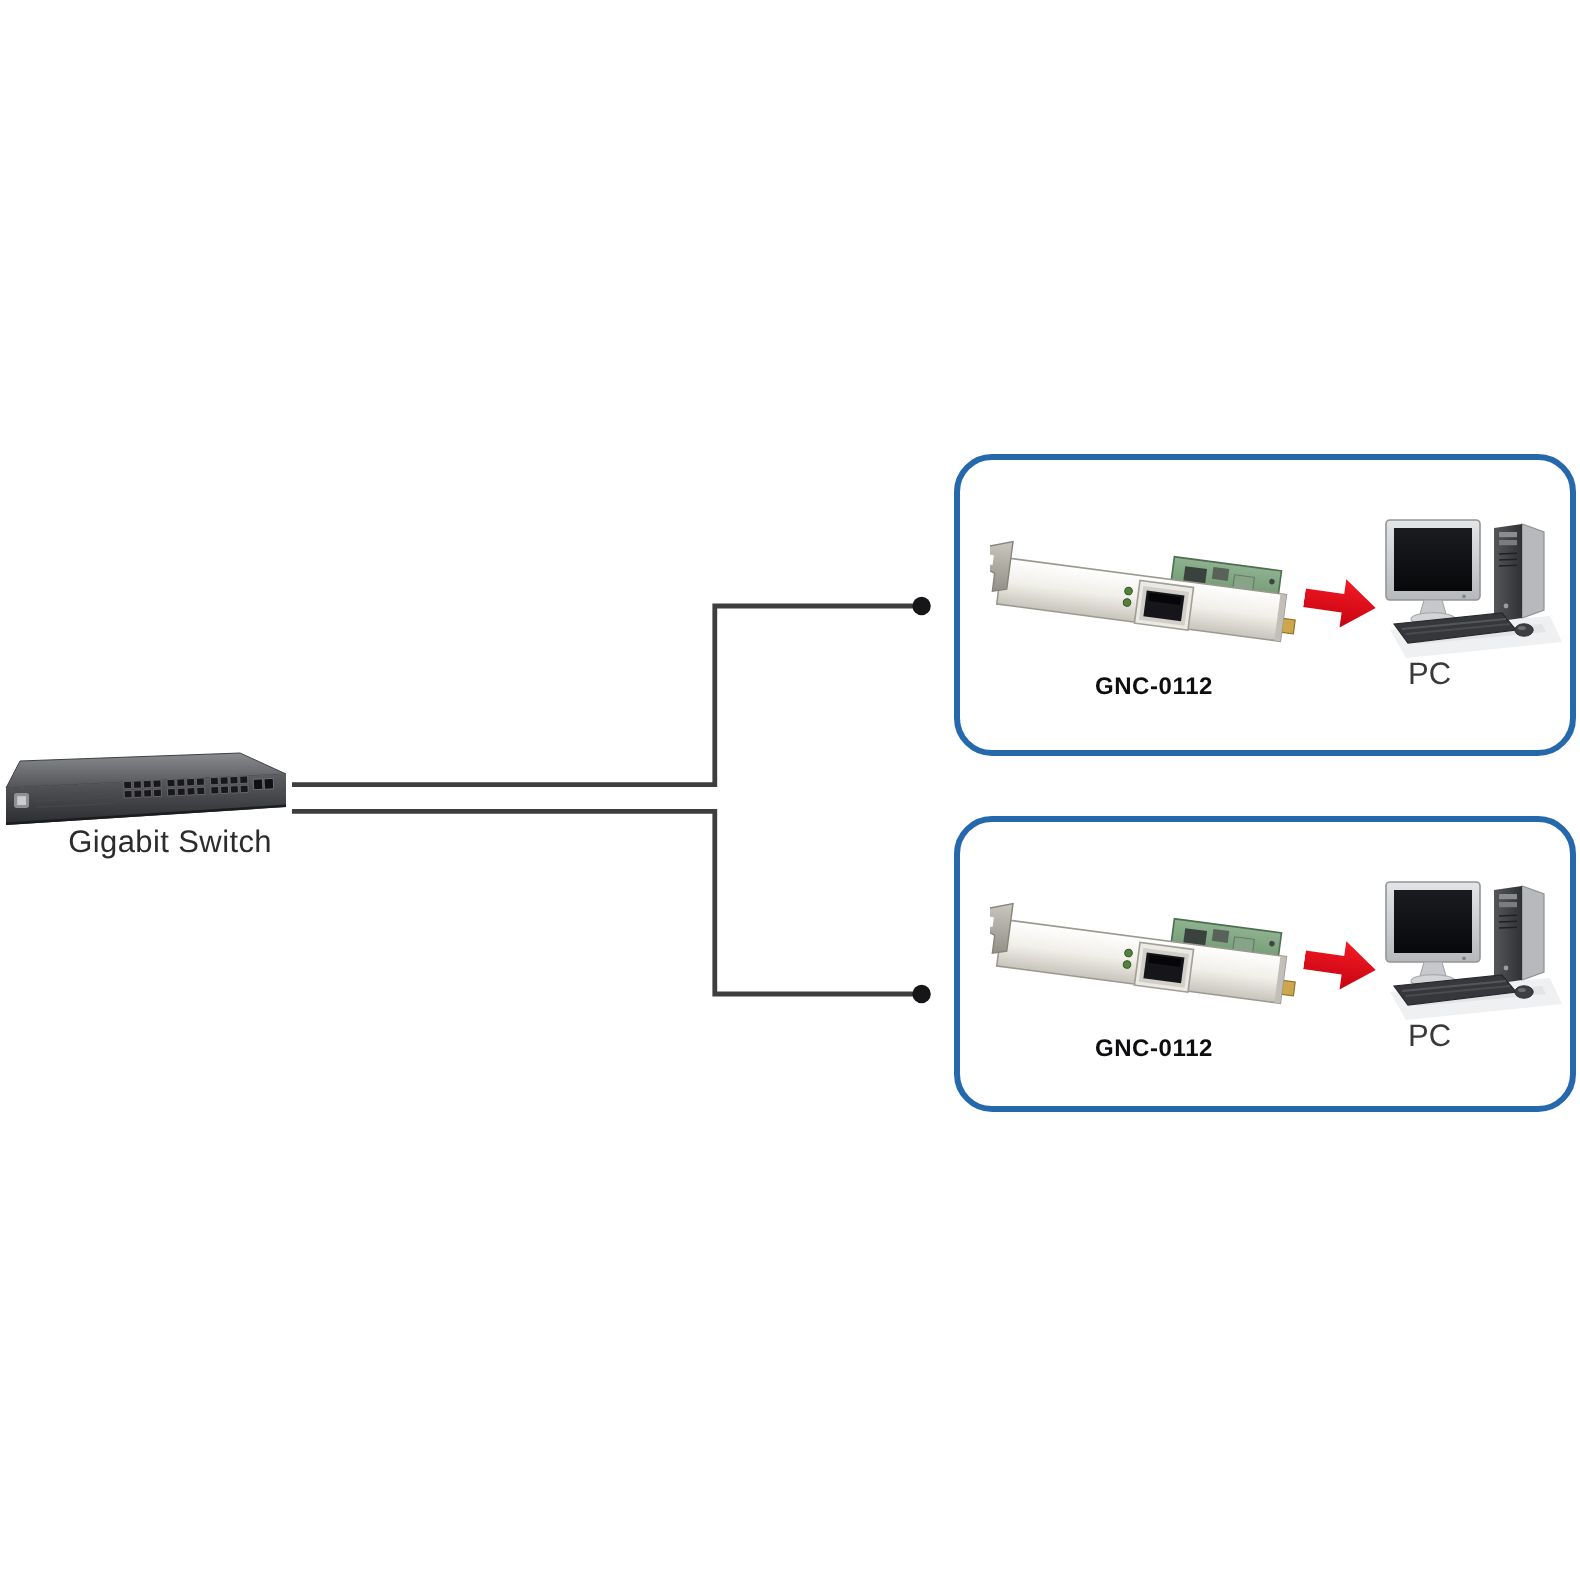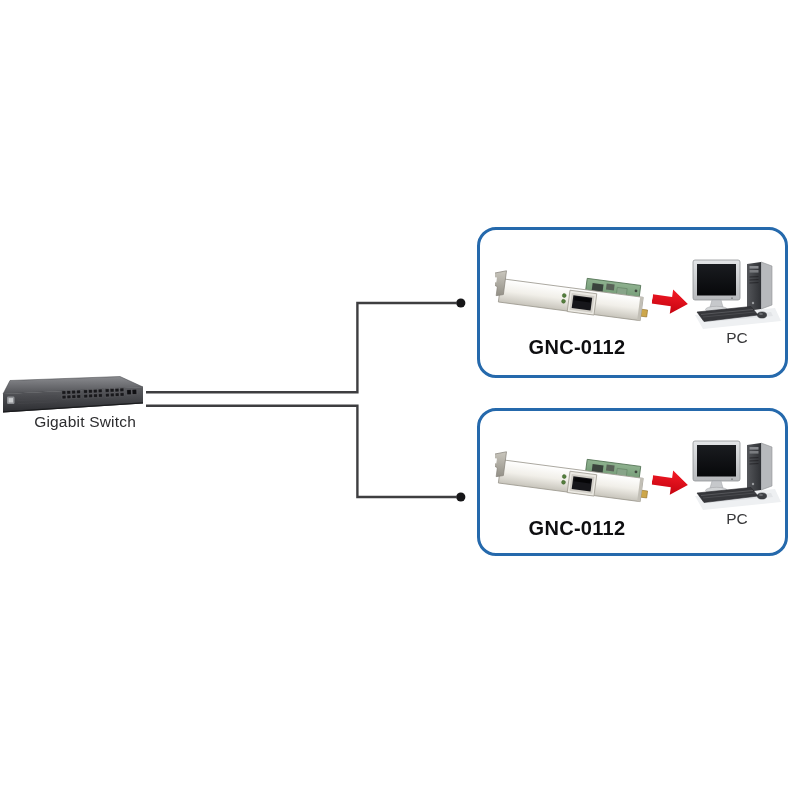--- a/index.html
+++ b/index.html
@@ -20,24 +20,24 @@
     position:absolute;left:477px;width:311px;background:#ffffff;
     border:3px solid #2569ac;border-radius:19px;box-sizing:border-box;
   }
   #box1{top:227px;height:151px;}
   #box2{top:408px;height:148px;}
   .nic{position:absolute;left:15px;top:38px;width:162px;height:60px;}
   .arrow{position:absolute;left:172px;top:56px;width:37px;height:31px;transform:rotate(8deg);}
   .pc{position:absolute;left:211px;top:28px;width:94px;height:77px;}
   .card-label{
     position:absolute;left:16px;top:106px;width:162px;text-align:center;
-    font-size:20px;font-weight:bold;color:#0e0e10;letter-spacing:.3px;
+    font-size:12px;font-weight:bold;color:#0e0e10;letter-spacing:.3px;
   }
   .pc-label{
-    position:absolute;left:224px;top:99px;width:66px;text-align:center;
+    position:absolute;left:224px;top:99px;width:66px;text-align:left;
     font-size:15.5px;color:#39393b;
   }
   .hidden-defs{position:absolute;width:0;height:0;overflow:hidden;}
 </style>
 </head>
 <body>
 
 <div id="canvas">
 
   <svg class="hidden-defs" aria-hidden="true">

